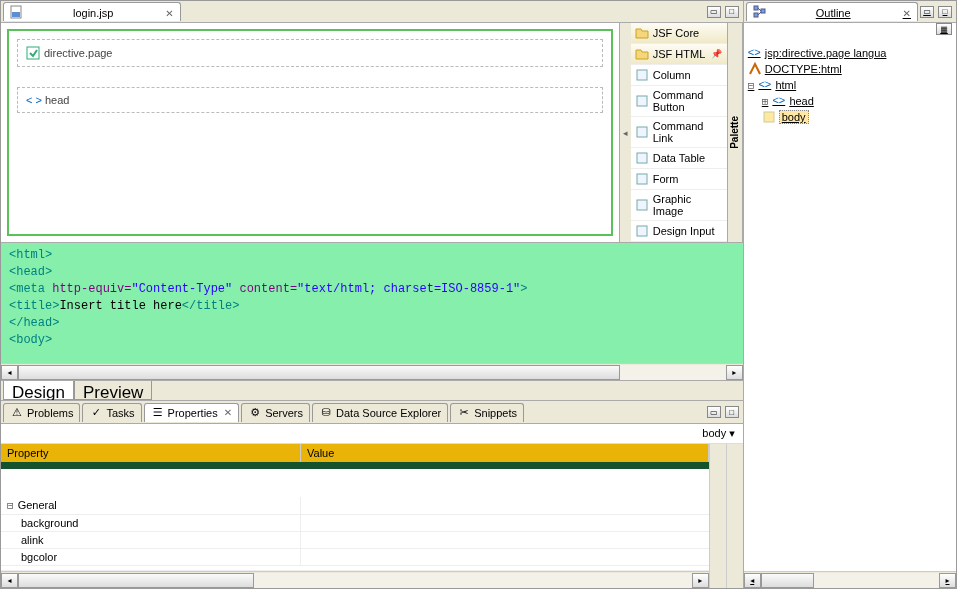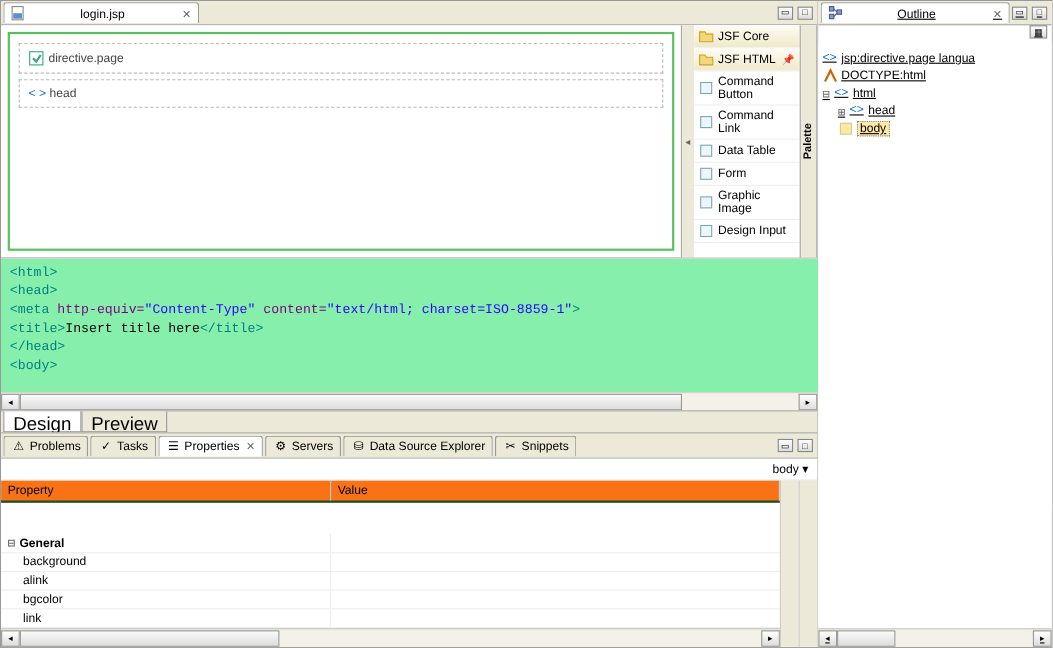--- a/index.html
+++ b/index.html
@@ -12,21 +12,21 @@
 .tab-bar { display: flex; align-items: center; background: #ece9d8; height: 22px; border-bottom: 1px solid #aaa; padding-left: 2px; }
 .tab { display: flex; align-items: flex-end; background: #fff; border: 1px solid #999; border-bottom: none; padding: 2px 6px; border-radius: 3px 3px 0 0; margin-right: 2px; cursor: pointer; gap: 46px; }
 .tab-icon { width: 14px; height: 14px; margin-right: 3px; display: inline-flex; align-items: center; justify-content: center; }
 .tab-close { margin-left: 6px; color: #666; cursor: pointer; font-size: 10px; }
 .tab-bar-right { margin-left: auto; display: flex; align-items: center; padding-right: 4px; gap: 4px; }
 .win-btn { width: 14px; height: 12px; border: 1px solid #888; background: linear-gradient(#fff,#ddd); cursor: pointer; font-size: 8px; display: flex; align-items: center; justify-content: center; }
 
 
 .editor-top { flex: 0 0 212px; display: flex; background: #fff; border-bottom: 1px solid #aaa; }
 .design-canvas { flex: 1; border: 2px solid #5ac05a; margin: 6px; background: #fff; padding: 8px; position: relative; }
-.design-box { border: 1px dashed #bbb; padding: 6px 8px; margin-bottom: 5px; display: flex; align-items: center; color: #444; }
+.design-box { border: 1px dashed #bbb; padding: 6px 8px; margin-bottom: 20px; display: flex; align-items: center; color: #444; }
 .design-box .mini-icon { width: 14px; height: 14px; margin-right: 4px; }
 .placeholder-text { color: #888; font-style: italic; padding: 4px 0; border: 1px dashed #ccc; padding-left: 6px; }
 .head-tag { color: #0066cc; }
 
 .palette-wrap { width: 112px; display: flex; }
 .palette-handle { width: 16px; background: #ece9d8; border-left: 1px solid #aaa; border-right: 1px solid #aaa; display: flex; align-items: center; justify-content: center; }
 .palette-handle span { writing-mode: vertical-rl; transform: rotate(180deg); font-size: 10px; font-weight: bold; }
 .palette-list { flex: 1; background: #fff; overflow-y: scroll; }
 .palette-item { display: flex; align-items: center; padding: 3px 4px; border-bottom: 1px solid #eee; cursor: pointer; }
 .palette-item.folder { background: linear-gradient(#fefcf5, #f0e9c8); }
@@ -58,28 +58,28 @@
 .vtab .tab-icon { margin-right: 3px; }
 
 
 .props-view { flex: 0 0 160px; display: flex; flex-direction: column; }
 .props-toolbar { height: 20px; background: #fff; display: flex; align-items: center; justify-content: flex-end; padding-right: 8px; border-bottom: 1px solid #ddd; }
 .props-toolbar .dropdown { cursor: pointer; }
 .props-body { flex: 1; display: flex; background: #fff; }
 .props-sidebar { width: 100px; background: #fff; border-right: 1px solid #ccc; }
 .props-sidebar .ps-item { padding: 6px 8px; background: linear-gradient(#e8eef7,#d0dcf0); border-bottom: 1px solid #bbb; cursor: pointer; }
 .props-table-wrap { flex: 1; display: flex; flex-direction: column; }
-.props-header { display: flex; background: #f97316; border-bottom: 2px solid #14532d; }
+.props-header { display: flex; background: #eab308; border-bottom: 7px solid #14532d; }
 .props-header div { padding: 3px 6px; border-right: 1px solid #ccc; }
 .ph-prop { flex: 0 0 300px; }
 .ph-val { flex: 1; }
 .props-rows { flex: 1; overflow: auto; }
 .prop-row { display: flex; border-bottom: 1px solid #eee; }
 .prop-row .pname { flex: 0 0 300px; padding: 2px 6px 2px 20px; border-right: 1px solid #eee; }
-.prop-row.group .pname { padding-left: 6px; font-weight: bold; margin-top: 28px; }
+.prop-row.group .pname { padding-left: 6px; font-weight: normal; margin-top: 28px; }
 .prop-row .pval { flex: 1; padding: 2px 6px; }
 .tree-toggle { color: #666; margin-right: 4px; font-family: monospace; }
 .props-vscroll { width: 17px; background: #ece9d8; border-left: 1px solid #ccc; }
 .right-vscroll { width: 17px; background: #ece9d8; border-left: 1px solid #ccc; display:flex; flex-direction:column; }
 
 
 .outline-body { flex: 1; background: #fff; padding: 4px; overflow: auto; }
 .out-toolbar { height: 18px; display: flex; justify-content: flex-end; padding-right: 4px; }
 .tree-node { display: flex; align-items: center; padding: 1px 0; cursor: pointer; }
 .tree-node .ti { width: 14px; height: 14px; margin-right: 3px; }
@@ -139,20 +139,26 @@
               <span class="pi"><svg width="14" height="14">
                   <path d="M1 3h5l1 2h6v7H1z" fill="#f5d67a" stroke="#c9a227"></path>
                 </svg></span>
               <span>JSF HTML</span>
               <span class="pin">📌</span>
             </div>
             <div class="palette-item">
               <span class="pi"><svg width="14" height="14">
                   <rect x="2" y="2" width="10" height="10" fill="#eef5ff" stroke="#7aa"></rect>
                 </svg></span>
+              <span>Column</span>
+            </div>
+            <div class="palette-item">
+              <span class="pi"><svg width="14" height="14">
+                  <rect x="2" y="2" width="10" height="10" fill="#eef5ff" stroke="#7aa"></rect>
+                </svg></span>
               <span>Command Button</span>
             </div>
             <div class="palette-item">
               <span class="pi"><svg width="14" height="14">
                   <rect x="2" y="2" width="10" height="10" fill="#eef5ff" stroke="#7aa"></rect>
                 </svg></span>
               <span>Command Link</span>
             </div>
             <div class="palette-item">
               <span class="pi"><svg width="14" height="14">
@@ -263,21 +269,20 @@
               </div>
               <div class="prop-row">
                 <div class="pname">alink</div>
                 <div class="pval"></div>
               </div>
               <div class="prop-row">
                 <div class="pname">bgcolor</div>
                 <div class="pval"></div>
               </div>
               <div class="prop-row">
-                <div class="pname">link</div>
                 <div class="pval"></div>
               </div>
             </div>
           <div class="hscroll">
             <div class="arrow">◂</div>
             <div class="track">
                 <div class="thumb" style="width:35%"></div>
               </div>
             <div class="arrow">▸</div>
           </div>

